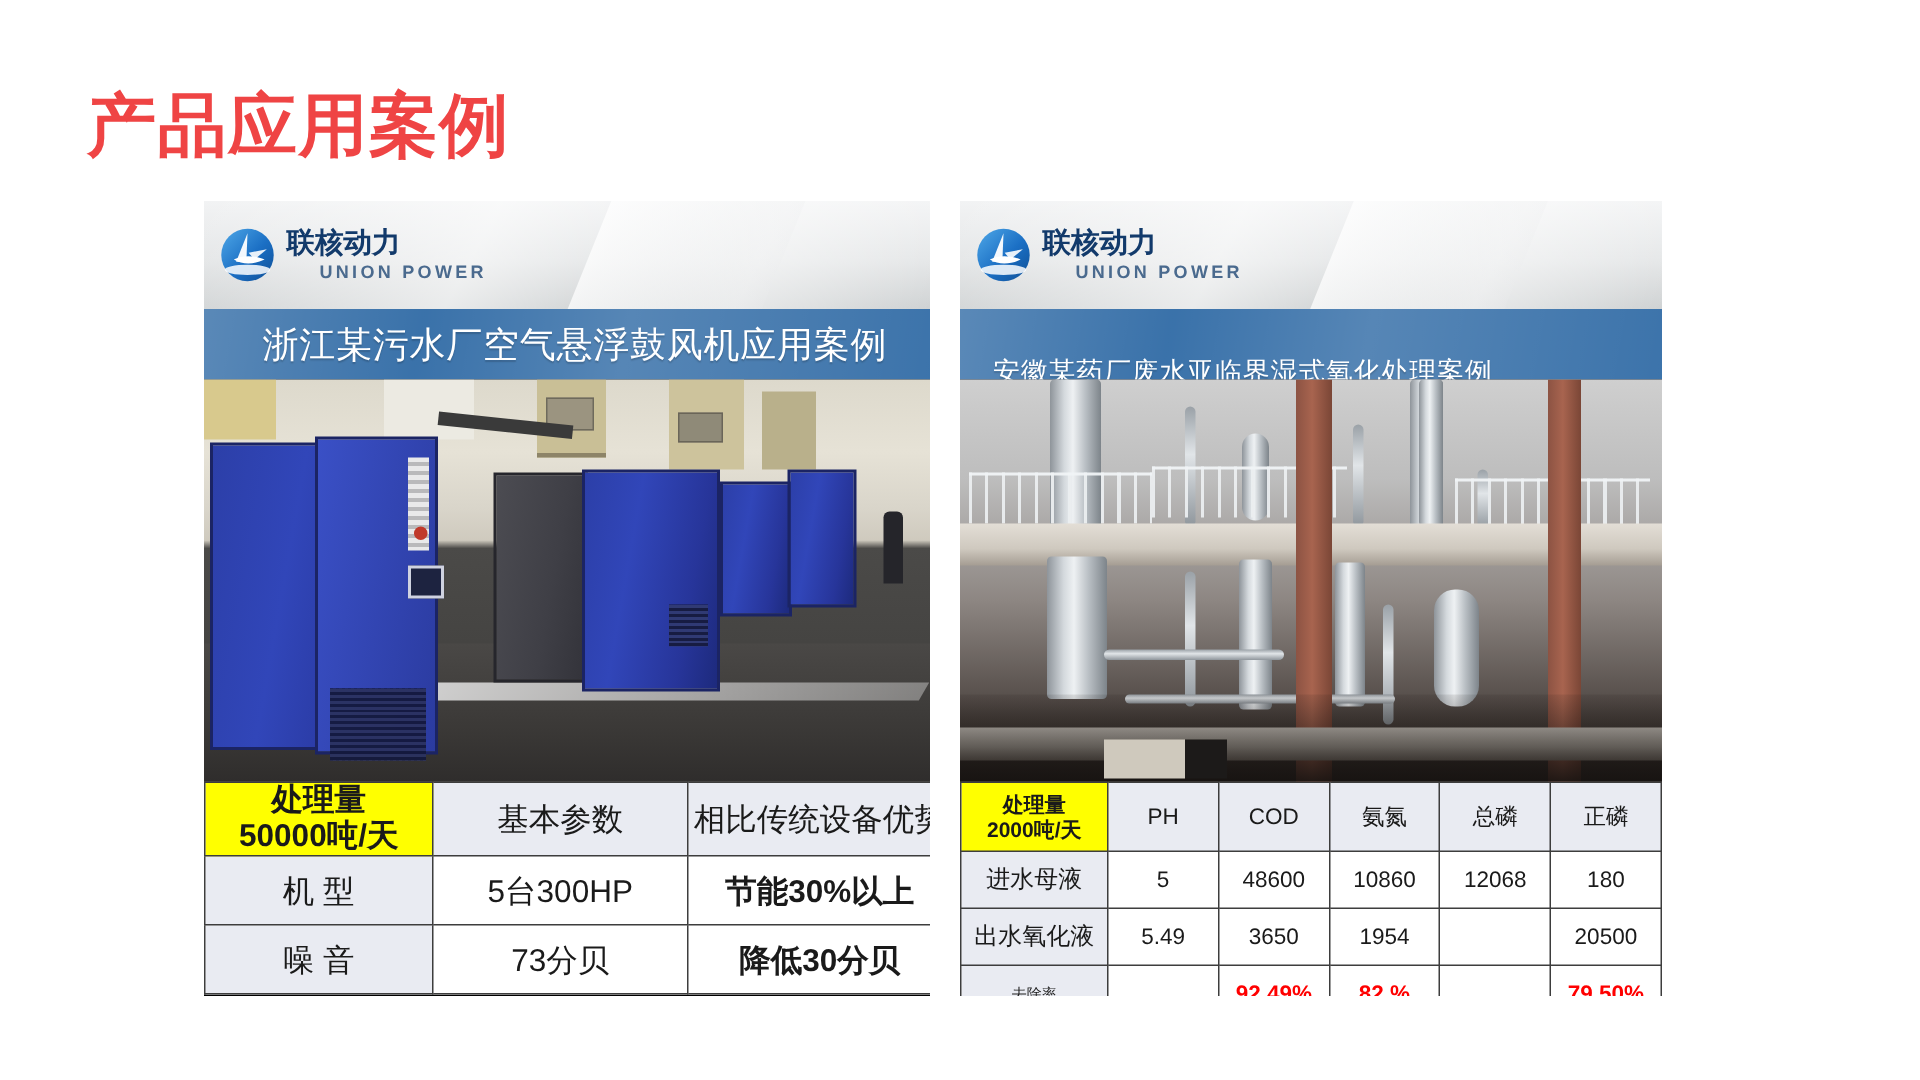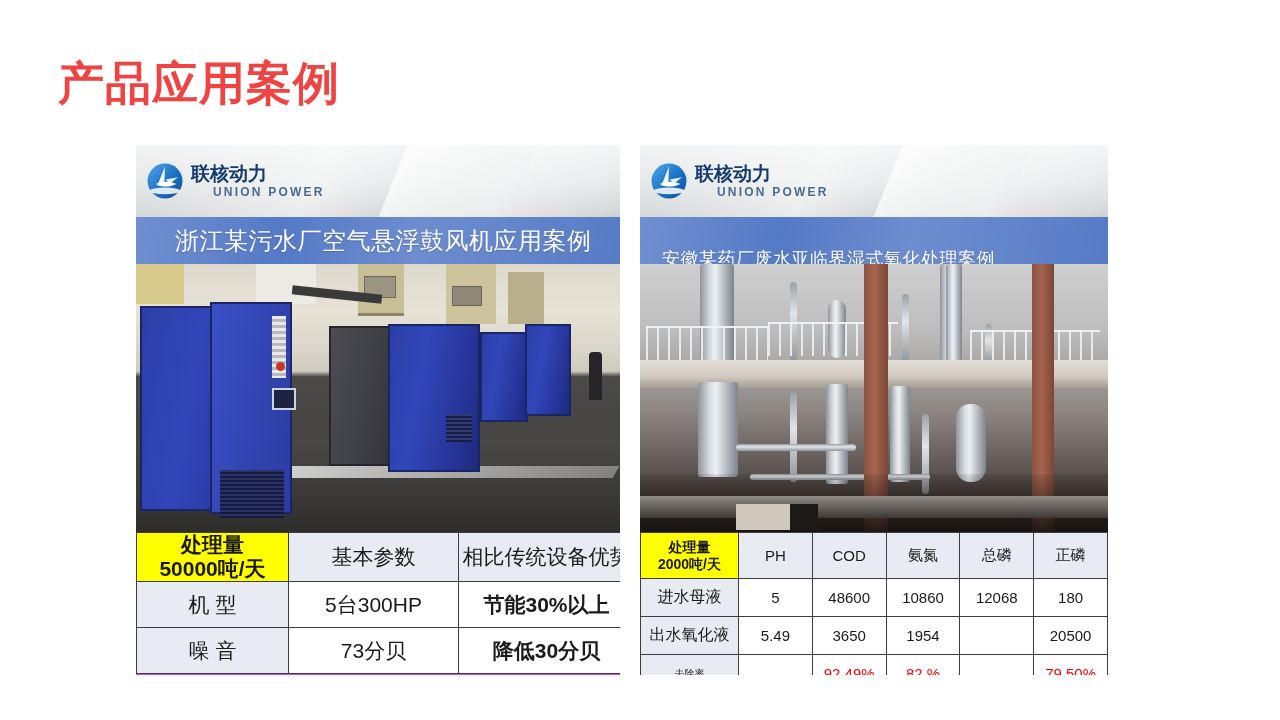--- a/index.html
+++ b/index.html
@@ -18,22 +18,22 @@
     font-weight: bold;
     color: #ef4444;
     letter-spacing: 1px;
     line-height: 1.1;
     white-space: nowrap;
   }
 
   
   .panel {
     position: absolute;
-    top: 145px;
-    background: #d946ef;
+    top: 134px;
+    background: #000000;
     overflow: hidden;
   }
   .panel-left  { left: 136px; width: 484px; height: 530px; }
   .panel-right { left: 640px; width: 468px; height: 530px; }
 
   
   .card { position: relative; width: 100%; }
   .card-left  { height: 387px; }
   .card-right { height: 387px; }
 
@@ -226,21 +226,21 @@
 
   
   .tbl-right td { height: 38px; font-size: 15px; }
   .tbl-right tr:first-child td { height: 46px; }
   .tbl-right .rc0 { width: 98px; background: #e9ebf2; font-size: 16px; }
   .tbl-right .rhdr { background: #e9ebf2 !important; font-size: 15px; }
   .tbl-right .ryellow {
     background: #ffff00 !important; font-weight: bold; font-size: 14px; line-height: 1.15;
   }
   .tbl-right .rate-label { font-weight: normal; font-size: 10px; }
-  .tbl-right .rate-val { color: #ff0000; font-weight: normal; font-size: 15px; }
+  .tbl-right .rate-val { color: #ff0000; font-weight: bold; font-size: 15px; }
 </style>
 </head>
 <body>
 
 <div class="slide-title">产品应用案例</div>
 
 <div class="panel panel-left">
 
   <div class="card card-left">
 

